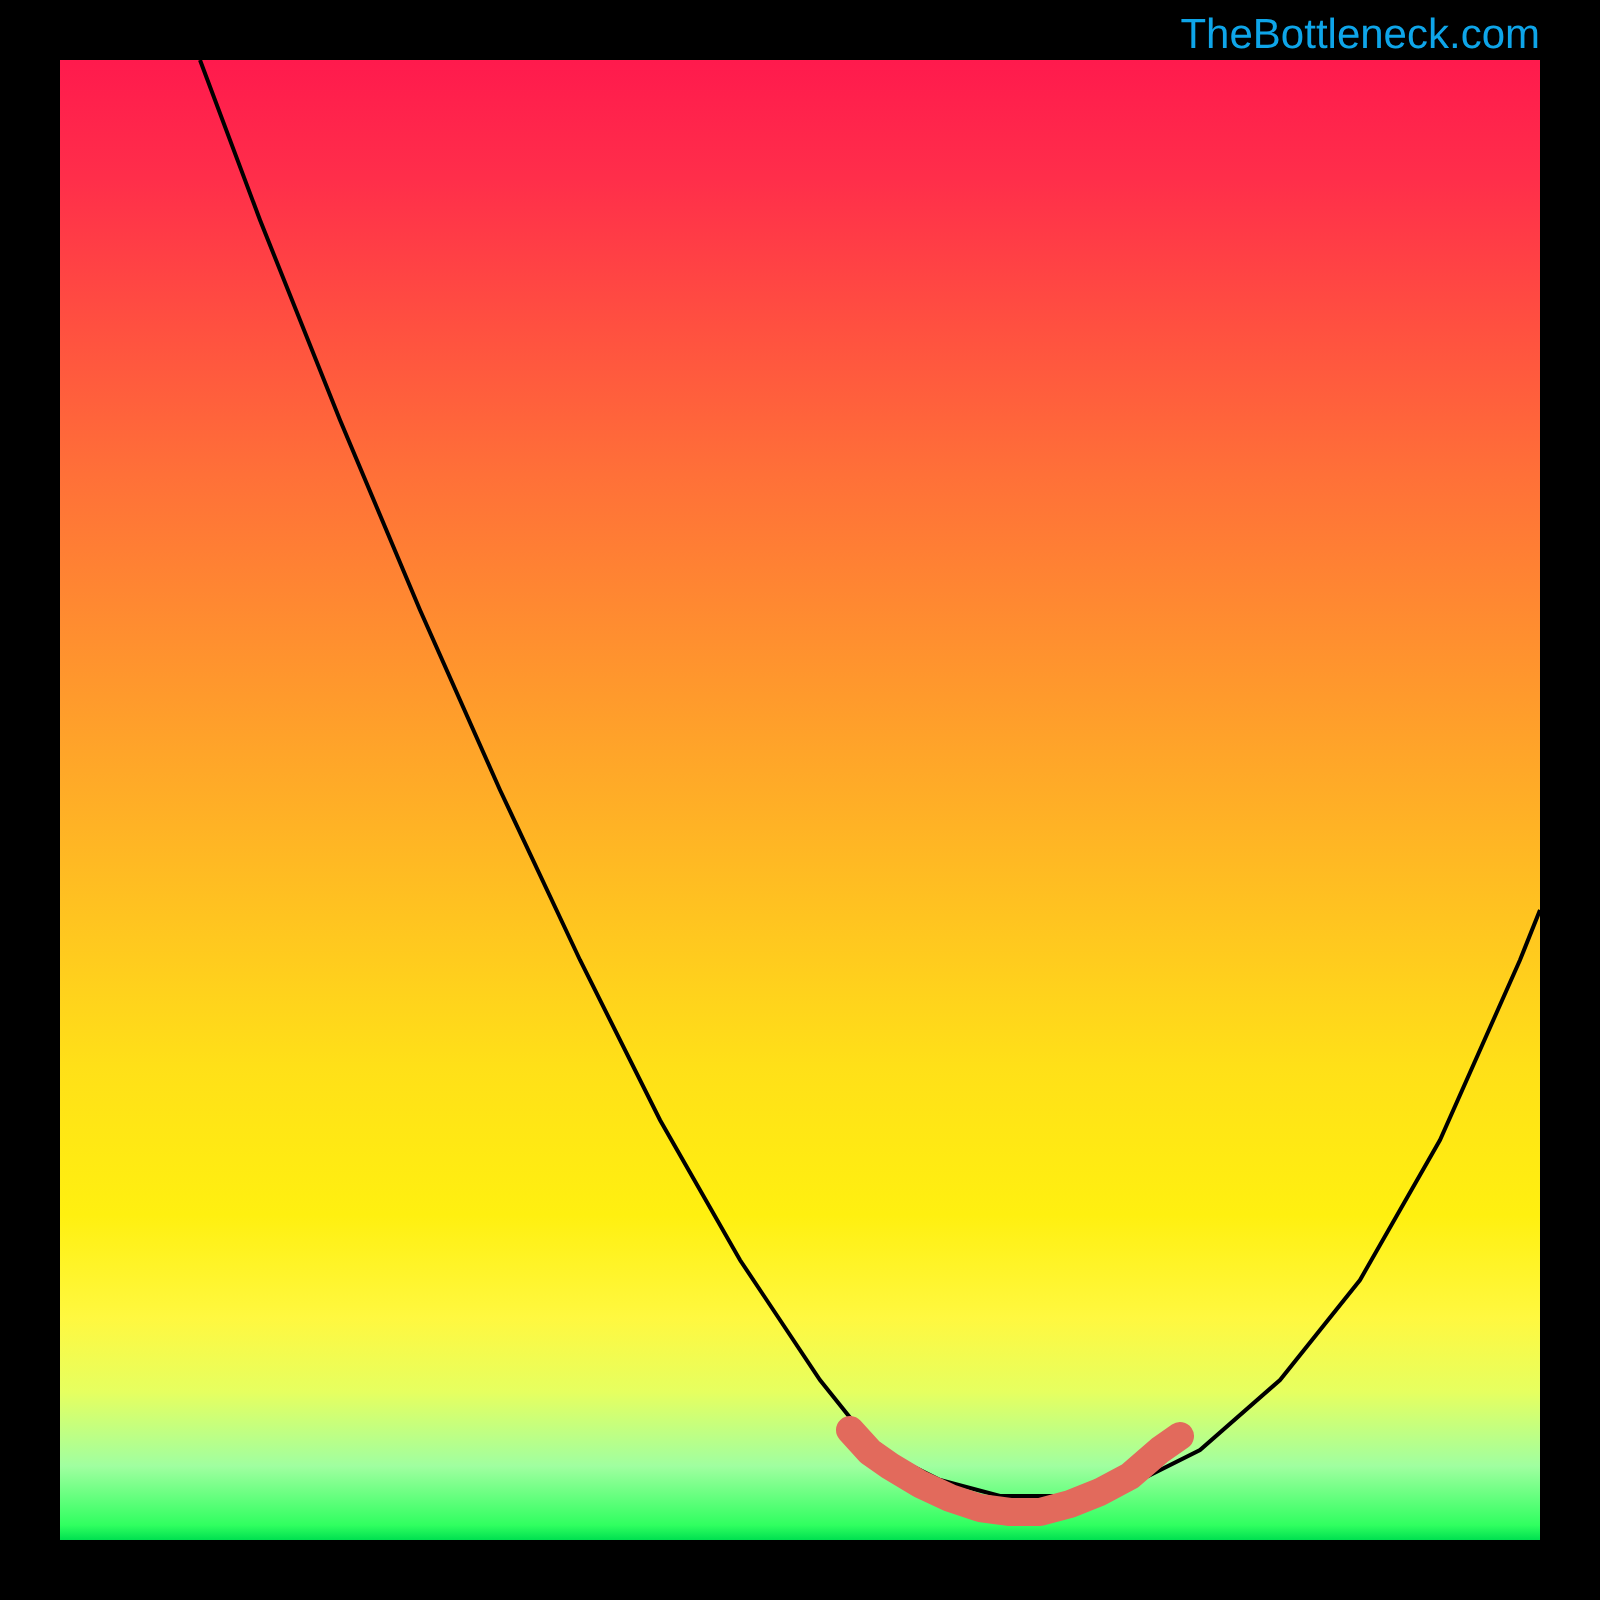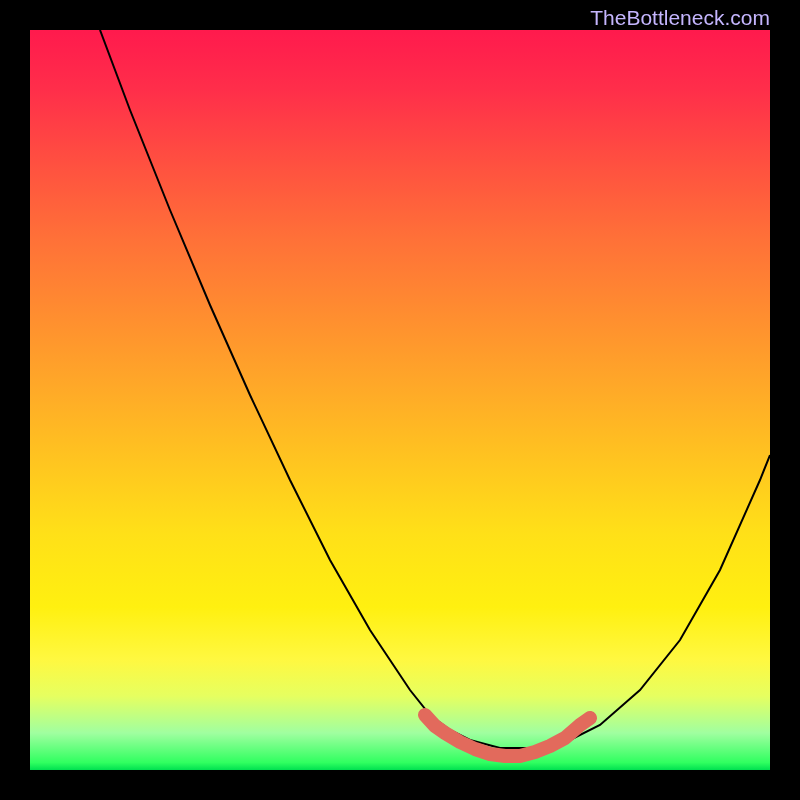--- a/index.html
+++ b/index.html
@@ -31,21 +31,21 @@
       #e6ff60 90%,
       #a0ffa0 95%,
       #30ff60 99%,
       #00e050 100%
     );
   }
   .watermark {
     position: absolute;
     top: 6px;
     right: 30px;
-    color: #c4b5fd;
+    color: #0ea5e9;
     font-size: 21px;
     font-weight: 500;
     z-index: 10;
   }
   svg.curve {
     position: absolute;
     left: 0;
     top: 0;
     width: 740px;
     height: 740px;

